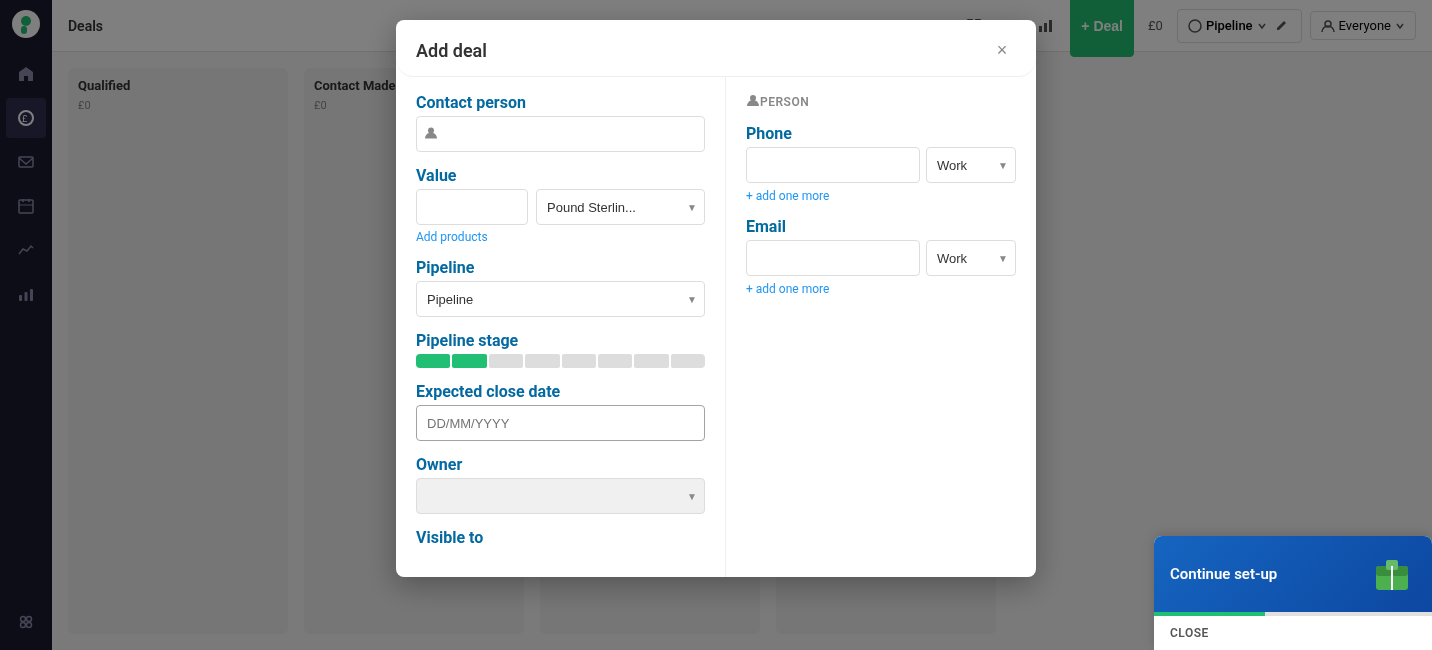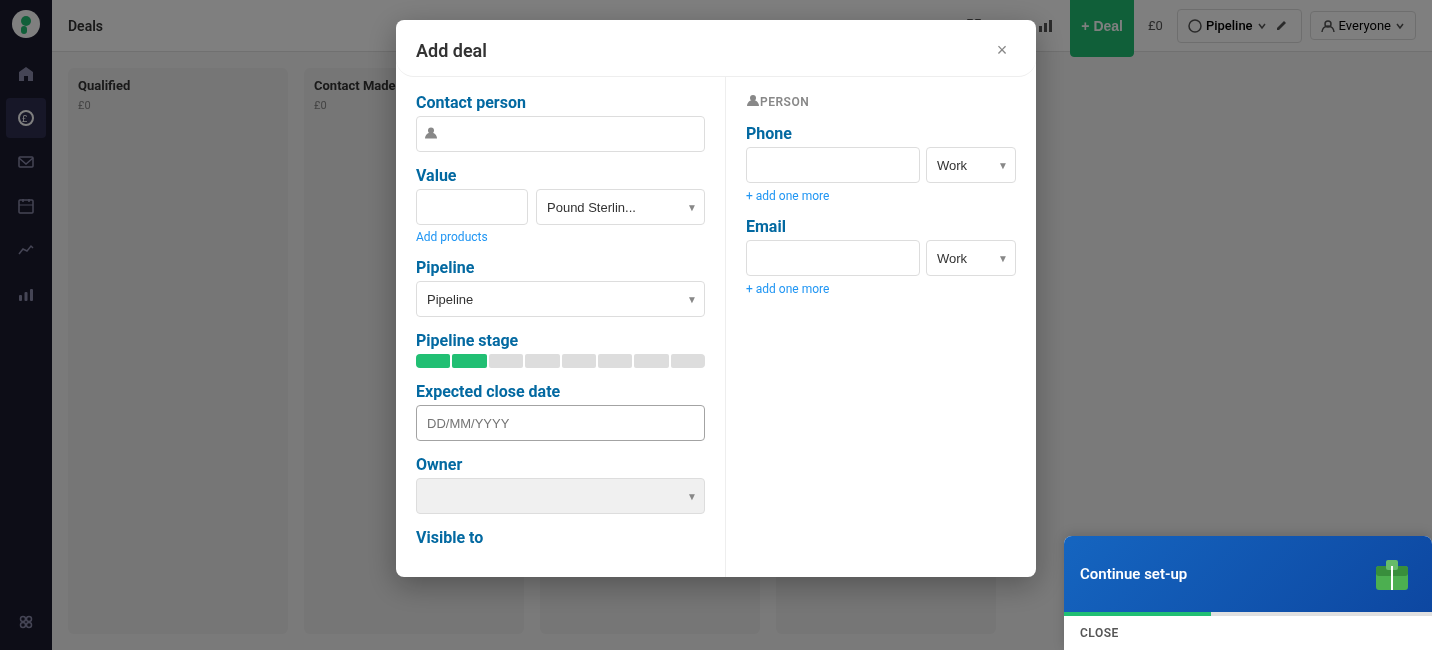--- a/index.html
+++ b/index.html
@@ -360,21 +360,21 @@
       color: #2196f3;
       cursor: pointer;
       margin-bottom: 14px;
     }
 
     
     .setup-panel {
       position: absolute;
       bottom: 0;
       right: 0;
-      width: 368px;
+      width: 278px;
       background: #fff;
       border-radius: 8px 8px 0 0;
       box-shadow: 0 -2px 12px rgba(0,0,0,0.15);
       z-index: 200;
       overflow: hidden;
     }
     .setup-header {
       background: linear-gradient(135deg, #1565c0 0%, #0d47a1 100%);
       padding: 14px 16px;
       display: flex;

